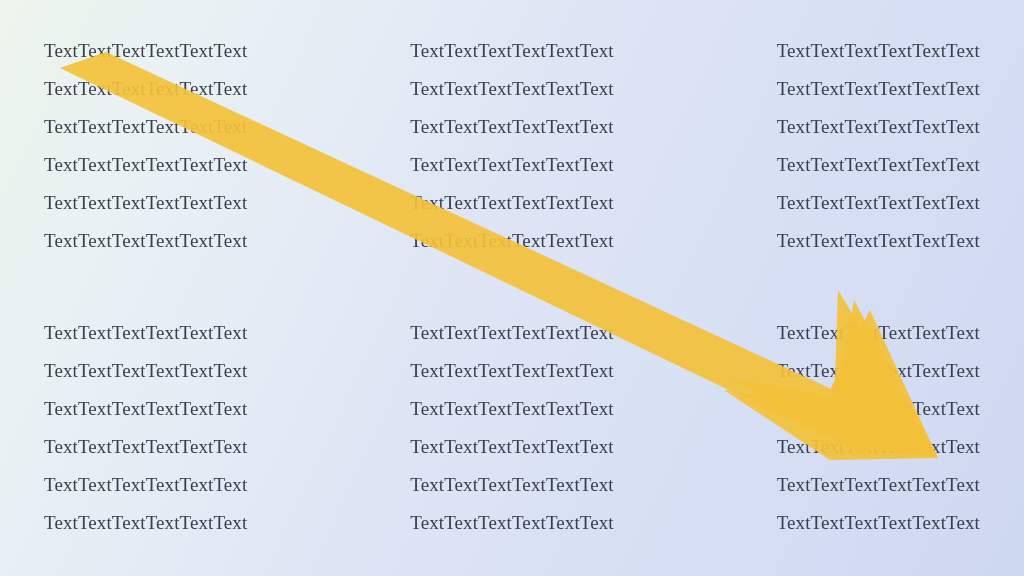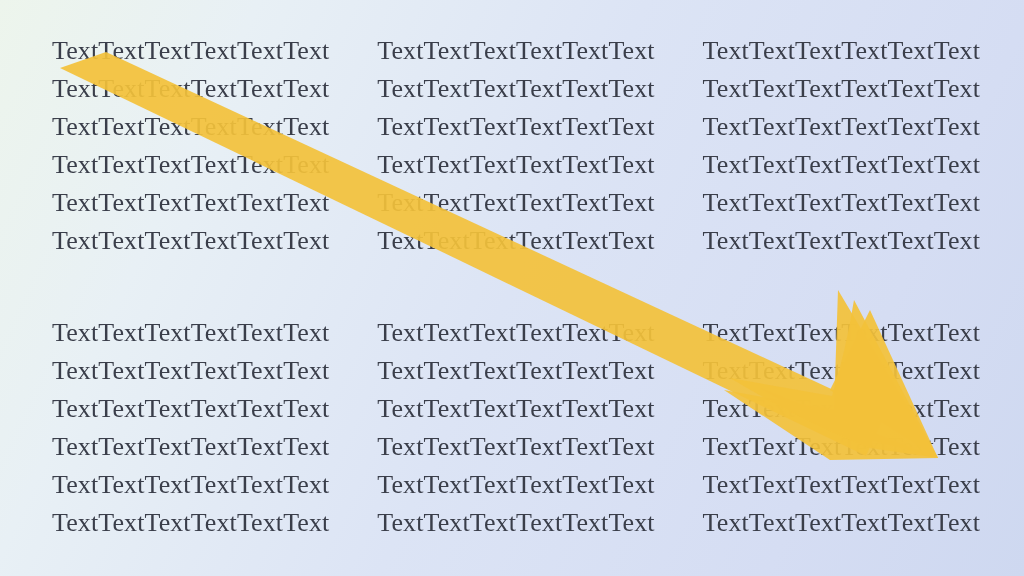--- a/index.html
+++ b/index.html
@@ -24,26 +24,25 @@
       flex-direction: column;
       gap: 0;
     }
     .row {
       display: flex;
       justify-content: space-between;
       width: 100%;
     }
     .cell {
       color: #3a3e4a;
-      font-size: 26px;
+      font-size: 19px;
       line-height: 38px;
       letter-spacing: 0.1px;
       white-space: nowrap;
       font-weight: 400;
-      margin-left: 8px;
     }
     .arrow-layer {
       position: absolute;
       top: 0; left: 0;
       width: 1024px; height: 576px;
       pointer-events: none;
     }
   </style>
 </head>
 <body>

